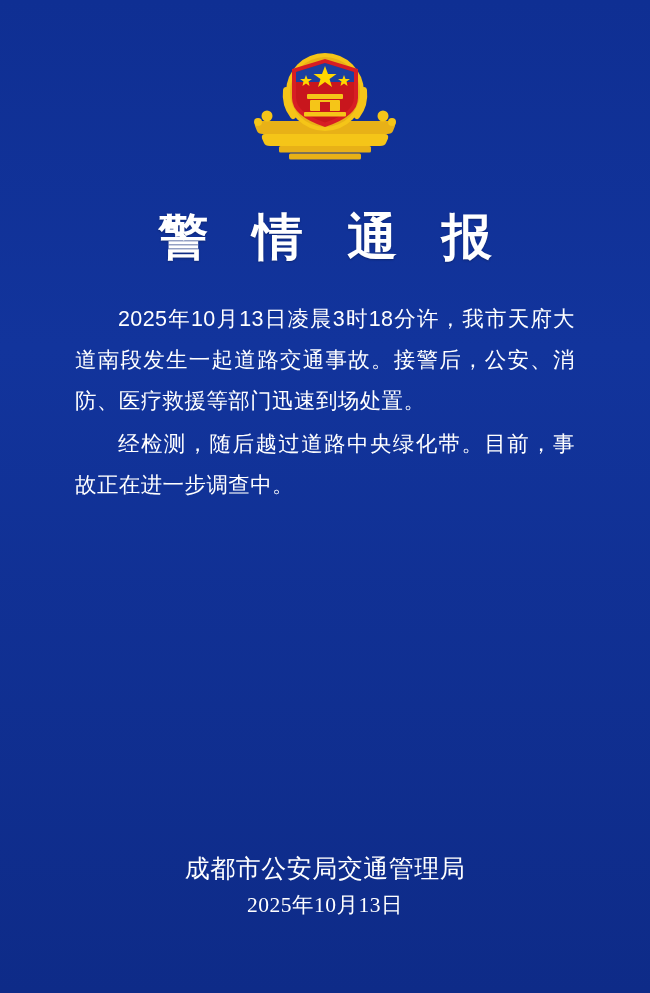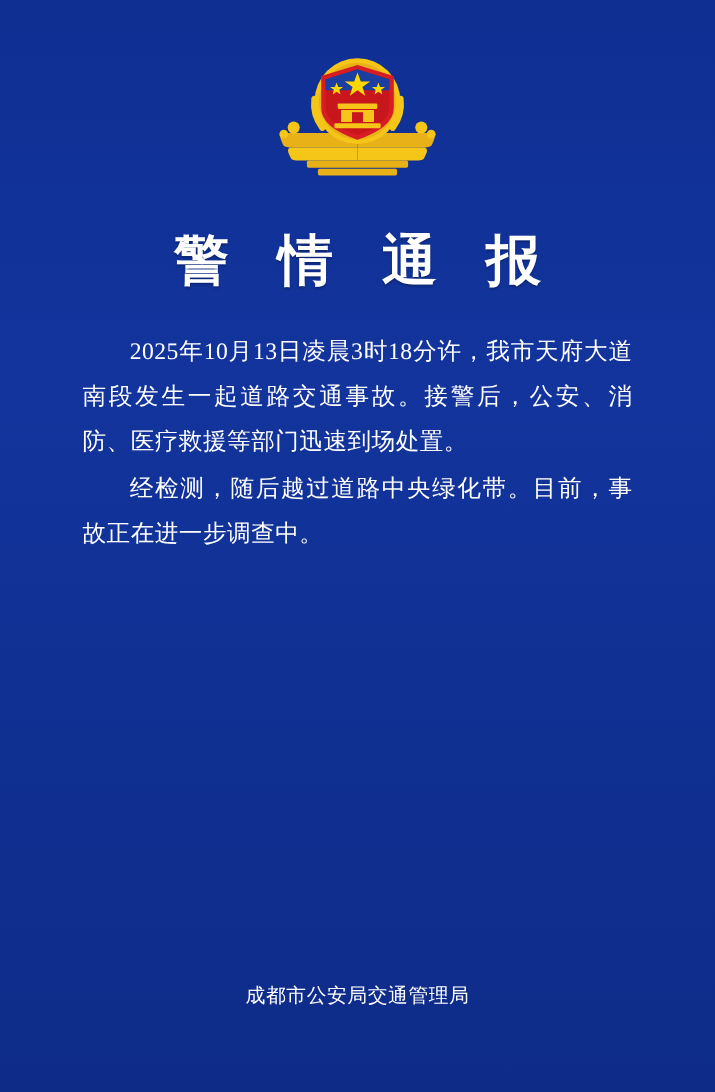--- a/index.html
+++ b/index.html
@@ -55,38 +55,38 @@
 
   
   .body-text {
     margin-top: 34px;
     width: 500px;
     font-size: 21.5px;
     line-height: 41px;
     text-align: justify;
     text-justify: inter-ideograph;
     color: #ffffff;
-    font-family: Liberation Serif, serif;
+    font-family: Liberation Sans, sans-serif;
   }
   .para {
     text-indent: 2em;
     margin: 0 0 2px 0;
     letter-spacing: 0.4px;
   }
 
   
   .signature {
     position: absolute;
     left: 0;
     right: 0;
     bottom: 70px;
     text-align: center;
   }
   .sig-org {
-    font-size: 18px;
+    font-size: 25px;
     line-height: 36px;
     letter-spacing: 0.5px;
   }
   .sig-date {
     font-size: 21.5px;
     line-height: 36px;
     letter-spacing: 0.5px;
   }
 </style>
 </head>
@@ -146,15 +146,16 @@
 
   <div class="title">警 情 通 报</div>
 
   <div class="body-text">
     <p class="para">2025年10月13日凌晨3时18分许，我市天府大道南段发生一起道路交通事故。接警后，公安、消防、医疗救援等部门迅速到场处置。</p>
     <p class="para">经检测，随后越过道路中央绿化带。目前，事故正在进一步调查中。</p>
   </div>
 
   <div class="signature">
     <div class="sig-org">成都市公安局交通管理局</div>
+    <div class="sig-date">2025年10月13日</div>
   </div>
 
 </div>
 
 </body></html>

